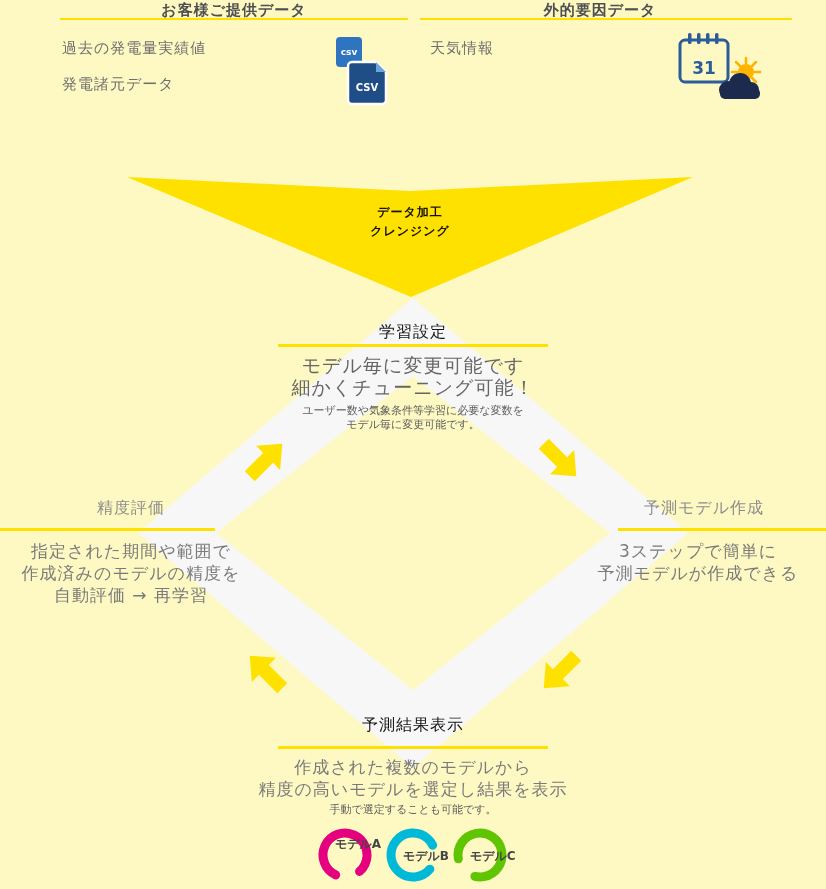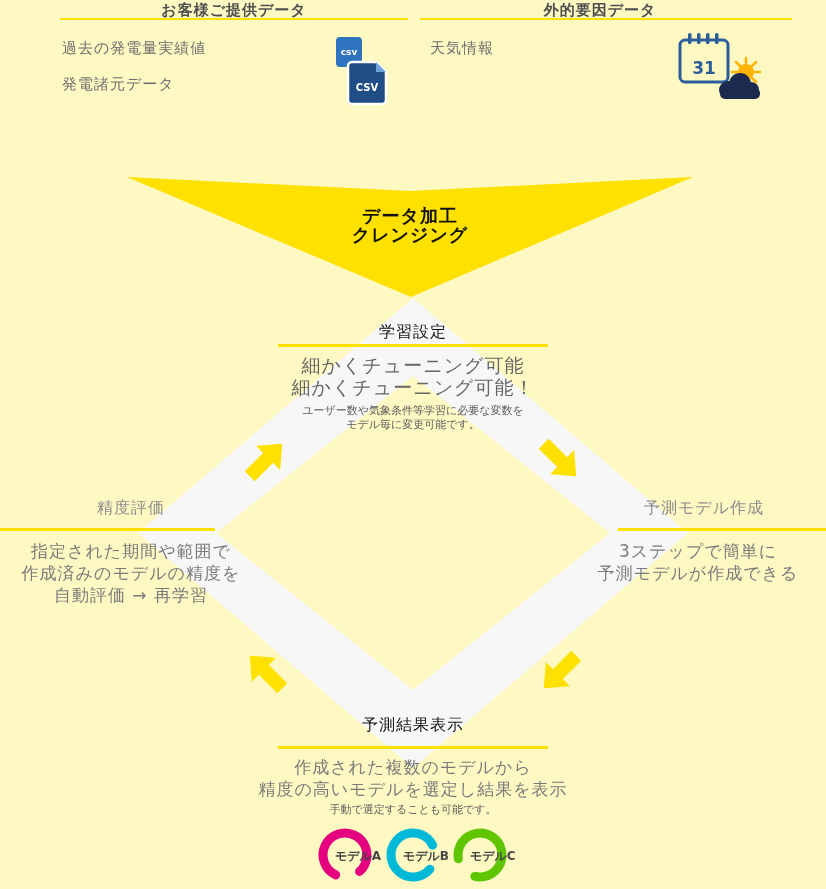--- a/index.html
+++ b/index.html
@@ -10,21 +10,21 @@
   .ctr { text-align:center; }
   .hline { position:absolute; background:#ffe100; }
   .hdr { font-weight:bold; font-size:15px; color:#4f4f4f; letter-spacing:1px; }
   .item { font-size:15px; color:#6f6f6f; letter-spacing:1px; }
   .node-title { font-weight:normal; font-size:16px; letter-spacing:1px; }
   .dark { color:#141414; }
   .gray-title { color:#8c8c8c; }
   .big { font-size:19px; color:#666666; letter-spacing:1px; }
   .body17 { font-size:17px; color:#7a7a7a; letter-spacing:1px; }
   .note { font-size:11px; color:#5c5c5c; }
-  .funnel-label { font-size:18px; font-weight:bold; color:#121212; letter-spacing:1px; }
+  .funnel-label { font-size:12px; font-weight:bold; color:#121212; letter-spacing:1px; }
   .model-label { font-size:12px; font-weight:bold; color:#454545; white-space:nowrap; }
 </style>
 </head>
 <body>
 
 <div class="canvas">
 
   <svg class="abs" style="left:0;top:0" width="826" height="889" viewBox="0 0 826 889" aria-hidden="true">
     <polygon points="127,177 410,191 693,177 411,297" fill="#ffe100"></polygon>
     <path fill-rule="evenodd" fill="#f7f7f7" d="M413,298 L688,533 L413,768 L138,533 Z M413,376 L610,533 L413,690 L216,533 Z"></path>
@@ -78,21 +78,21 @@
       <circle cx="81" cy="60" r="8" fill="#1c2b4d"></circle>
       <rect x="50" y="58" width="40" height="11" rx="5" fill="#1c2b4d"></rect>
     </g>
   </svg>
 
   <div class="abs ctr funnel-label" style="left:310px;top:204px;width:200px">データ加工</div>
   <div class="abs ctr funnel-label" style="left:310px;top:223px;width:200px">クレンジング</div>
 
   <div class="abs ctr node-title dark" style="left:313px;top:322px;width:200px">学習設定</div>
   <div class="hline" style="left:278px;top:344px;width:270px;height:3px"></div>
-  <div class="abs ctr big" style="left:213px;top:353px;width:400px">細かくチューニング可能</div>
+  <div class="abs ctr big" style="left:213px;top:353px;width:400px">モデル毎に変更可能です</div>
   <div class="abs ctr big" style="left:213px;top:375px;width:400px">細かくチューニング可能！</div>
   <div class="abs ctr note" style="left:213px;top:403px;width:400px">ユーザー数や気象条件等学習に必要な変数を</div>
   <div class="abs ctr note" style="left:213px;top:417px;width:400px">モデル毎に変更可能です。</div>
 
   <div class="abs ctr node-title gray-title" style="left:604px;top:498px;width:200px">予測モデル作成</div>
   <div class="hline" style="left:618px;top:528px;width:208px;height:3px"></div>
   <div class="abs ctr body17" style="left:570px;top:540px;width:256px">3ステップで簡単に</div>
   <div class="abs ctr body17" style="left:570px;top:562px;width:256px">予測モデルが作成できる</div>
 
   <div class="abs ctr node-title gray-title" style="left:31px;top:498px;width:200px">精度評価</div>
@@ -104,21 +104,21 @@
   <div class="abs ctr node-title dark" style="left:313px;top:715px;width:200px">予測結果表示</div>
   <div class="hline" style="left:278px;top:746px;width:270px;height:3px"></div>
   <div class="abs ctr body17" style="left:213px;top:756px;width:400px">作成された複数のモデルから</div>
   <div class="abs ctr body17" style="left:213px;top:778px;width:400px">精度の高いモデルを選定し結果を表示</div>
   <div class="abs ctr note" style="left:213px;top:802px;width:400px">手動で選定することも可能です。</div>
 
   <div class="abs" style="left:316px;top:826px;width:58px;height:58px">
     <svg width="58" height="58" viewBox="0 0 58 58">
       <circle cx="29" cy="29" r="22" fill="none" stroke-width="9" stroke-linecap="round" stroke-dasharray="112 27" transform="rotate(115 29 29)" stroke="#e4007f"></circle>
     </svg>
-    <div class="abs model-label" style="left:19px;top:22px">モデルA</div>
+    <div class="abs model-label" style="left:19px;top:10px">モデルA</div>
   </div>
   <div class="abs" style="left:384px;top:826px;width:58px;height:58px">
     <svg width="58" height="58" viewBox="0 0 58 58">
       <circle cx="29" cy="29" r="22" fill="none" stroke-width="9" stroke-linecap="round" stroke-dasharray="112 27" transform="rotate(40 29 29)" stroke="#00b9d8"></circle>
     </svg>
     <div class="abs model-label" style="left:19px;top:22px">モデルB</div>
   </div>
   <div class="abs" style="left:451px;top:826px;width:58px;height:58px">
     <svg width="58" height="58" viewBox="0 0 58 58">
       <circle cx="29" cy="29" r="22" fill="none" stroke-width="9" stroke-linecap="round" stroke-dasharray="112 27" transform="rotate(170 29 29)" stroke="#5ec500"></circle>

